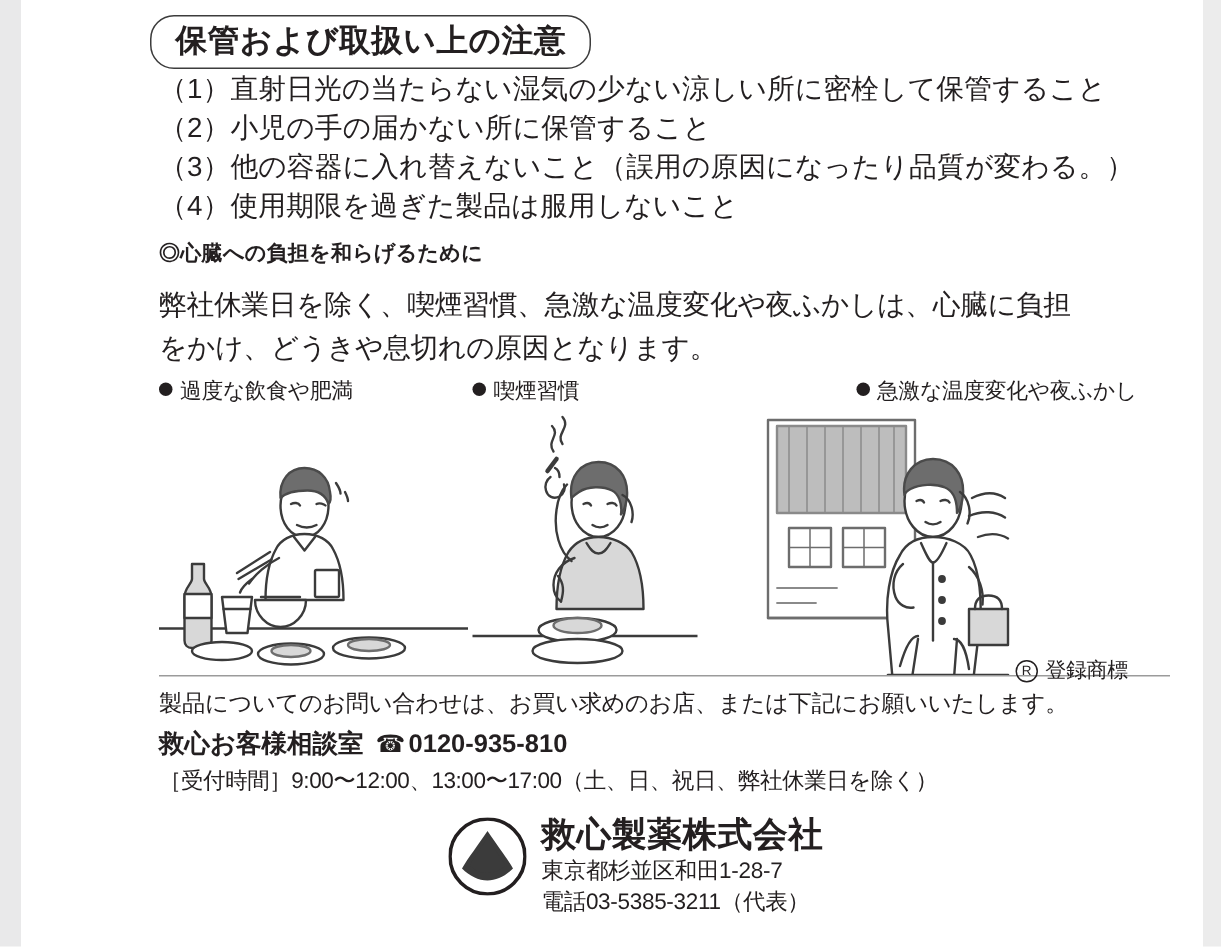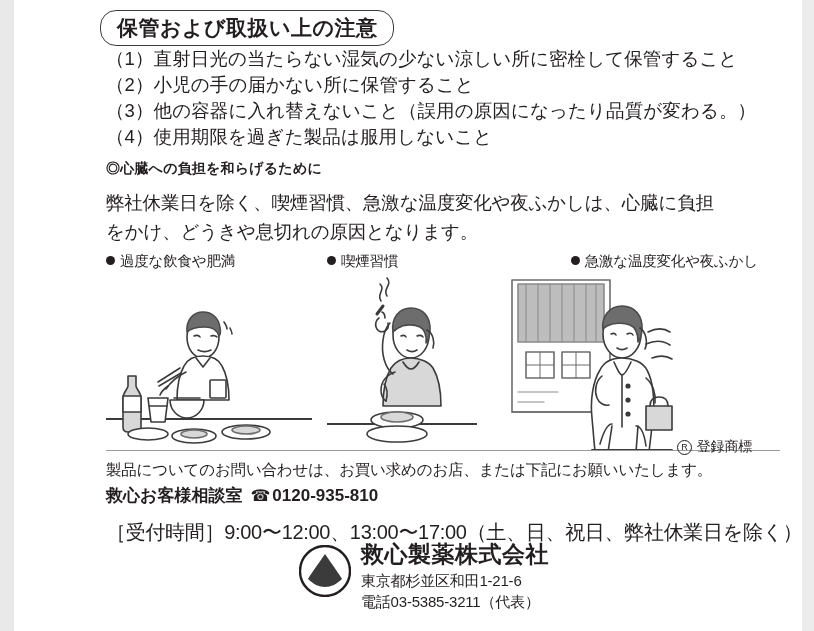--- a/index.html
+++ b/index.html
@@ -99,21 +99,21 @@
     top: 252px;
     width: 660px;
     height: 198px;
   }
   .panel {
     position: absolute;
     top: 0;
     height: 198px;
   }
   .panel-1 { left: 0px;   width: 206px; }
-  .panel-2 { left: 221px; width: 150px; }
+  .panel-2 { left: 209px; width: 150px; }
   .panel-3 { left: 390px; width: 262px; text-align: right; }
 
   .panel-caption {
     font-size: 14.5px;
     line-height: 18px;
     white-space: nowrap;
     letter-spacing: -0.2px;
   }
   .panel-caption .bullet {
     display: inline-block;
@@ -157,22 +157,22 @@
     font-weight: bold;
     letter-spacing: 0px;
     white-space: nowrap;
   }
   .footer .consult .tel-glyph {
     font-weight: normal;
     font-size: 16px;
     margin: 0 2px 0 8px;
   }
   .footer .hours {
-    margin-top: 15px;
-    font-size: 20px;
+    margin-top: 4px;
+    font-size: 15px;
     line-height: 20px;
     letter-spacing: -0.3px;
     white-space: nowrap;
   }
 
   
   .company {
     position: absolute;
     left: 285px;
     top: 543px;
@@ -186,21 +186,20 @@
     flex: 0 0 52px;
     margin-right: 10px;
     margin-top: 2px;
   }
   .company-text .name {
     font-size: 23px;
     font-weight: bold;
     letter-spacing: 0.5px;
     line-height: 27px;
     white-space: nowrap;
-    font-family: Liberation Mono, monospace;
   }
   .company-text .addr,
   .company-text .phone {
     font-size: 15px;
     line-height: 21px;
     letter-spacing: -0.2px;
     white-space: nowrap;
   }
 
   .trademark {
@@ -400,21 +399,21 @@
     </div>
 
     <div class="company">
       <svg class="company-logo" viewBox="0 0 52 52">
         <circle cx="26" cy="26" r="25" fill="#ffffff" stroke="#231f20" stroke-width="2.4"></circle>
         <path d="M26 9c6 9 13 18 17 25-5 5-11 8-17 8s-12-3-17-8c4-7 11-16 17-25z" fill="#3b3b3b"></path>
         <path d="M26 13c4 7 9 14 12 19-3 3-7 5-12 5s-9-2-12-5c3-5 8-12 12-19z" fill="#3b3b3b"></path>
       </svg>
       <div class="company-text">
         <div class="name">救心製薬株式会社</div>
-        <div class="addr">東京都杉並区和田1-21-6</div>
+        <div class="addr">東京都杉並区和田1-28-7</div>
         <div class="phone">電話03-5385-3211（代表）</div>
       </div>
     </div>
 
     <div class="trademark">
       <span class="rmark">R</span><span>登録商標</span>
     </div>
 
   </div>
 </div>

